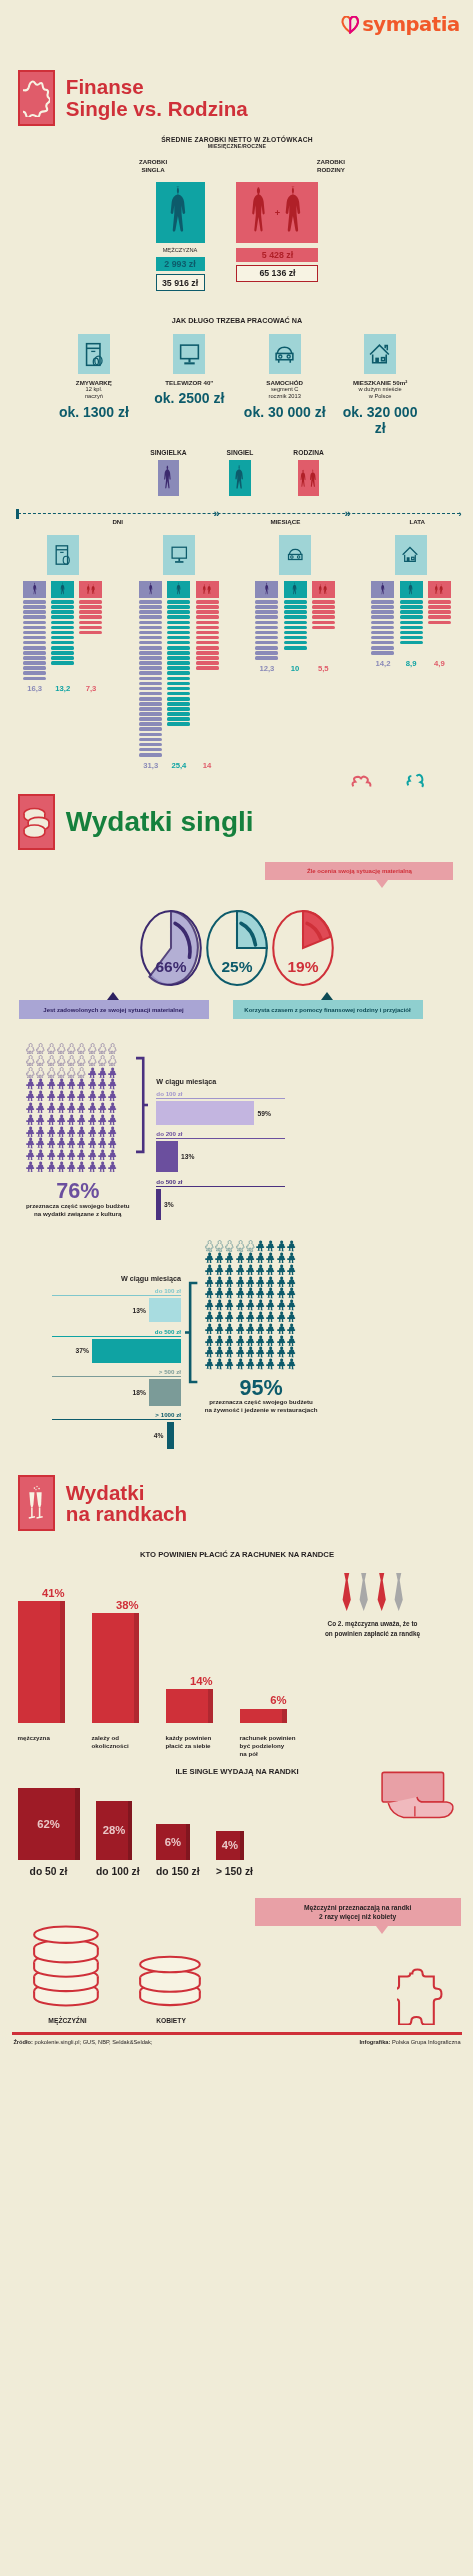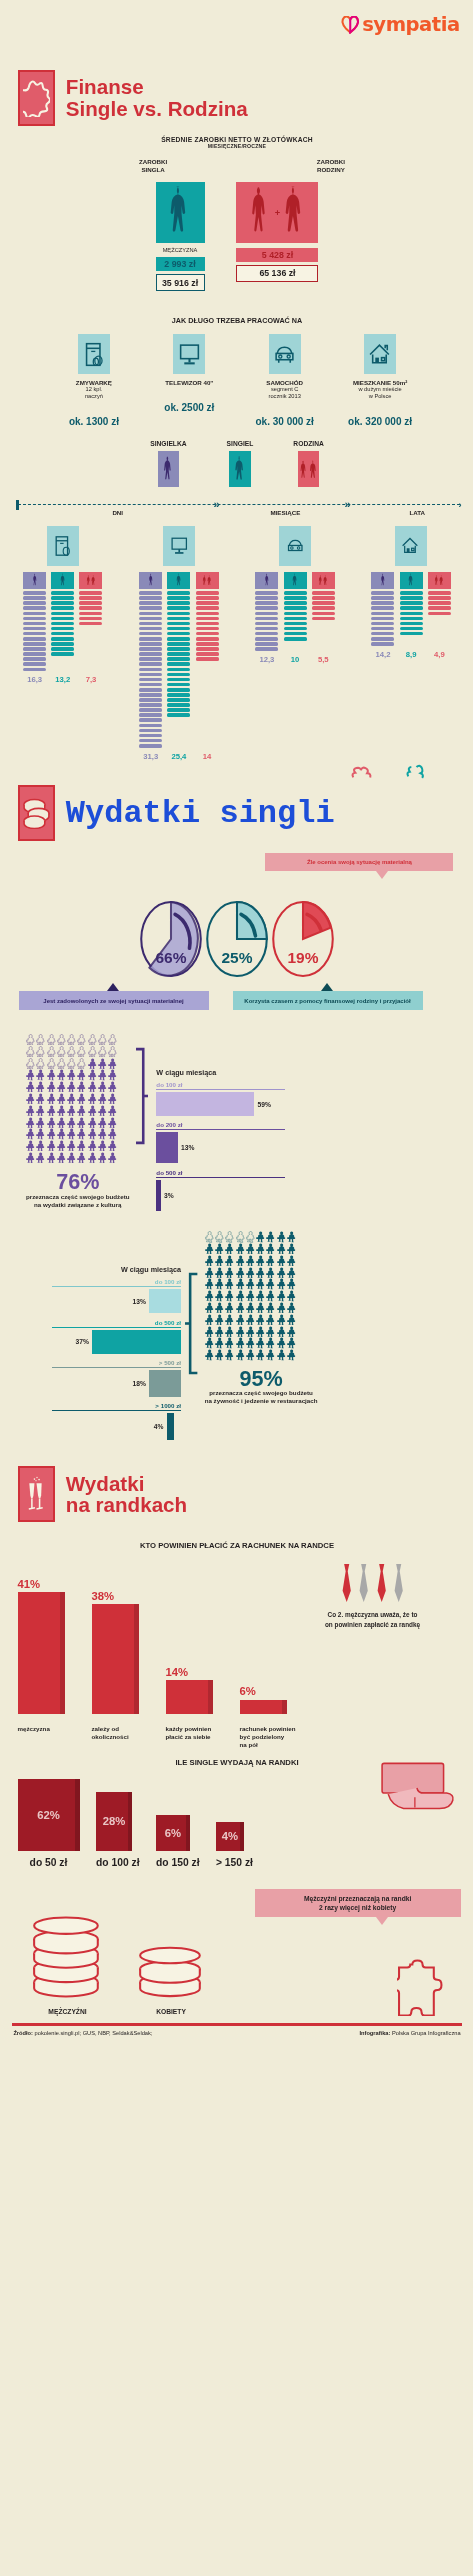--- a/index.html
+++ b/index.html
@@ -35,41 +35,41 @@
 
   
   .section-head { display: flex; align-items: center; gap: 11.3px; padding: 17.5px 0 5.2px 17.5px; }
   .sec-icon {
     width: 37px; height: 56px; background: #e05c6a;
     border: 2.6px solid #cf3039; display: flex; align-items: center; justify-content: center;
   }
   .sec-titles { line-height: 1.05; }
   .sec-titles .l1 { font-size: 20.6px; font-weight: bold; color: #cf3039; font-family: "Liberation Sans Narrow","Liberation Sans",sans-serif;}
   .sec-titles .l2 { font-size: 20.6px; font-weight: bold; color: #cf3039; font-family: "Liberation Sans Narrow","Liberation Sans",sans-serif;}
-  .sec-one-line { font-size: 32px; font-weight: bold; color: #1d4ed8; font-family: Liberation Mono, monospace;}
+  .sec-one-line { font-size: 28px; font-weight: bold; color: #15803d; font-family: Liberation Sans, sans-serif;}
 
   .sub-head { text-align: center; font-size: 6.7px; font-weight: bold; letter-spacing: 0.2px; }
   .sub-head .small { font-size: 5.2px; font-weight: bold; }
 
   
   .earn-row { display: flex; justify-content: center; gap: 13.4px; margin-top: 8.2px; }
   .earn-col { text-align: center; }
   .fig-box { width: 49px; height: 61px; display: flex; align-items: flex-end; justify-content: center; margin: 0 auto; }
   .fig-box.wide { width: 82px; gap: 3.1px; }
   .label-sm { font-size: 5.7px; margin-top: 3.1px; }
   .money-pill { margin-top: 4.1px; font-size: 8.8px; font-weight: bold; padding: 2.1px 0; }
   .money-out { margin-top: 3.1px; font-size: 8.8px; font-weight: bold; padding: 2.6px 0; background: #f7f3e3; border: 1px solid; }
 
   
   .goods-row { display: flex; justify-content: center; gap: 13.4px; margin-top: 9.3px; }
   .good { width: 82px; text-align: center; }
   .good-icon { width: 32px; height: 40px; background: #9fd4d6; margin: 0 auto; display:flex; align-items:center; justify-content:center;}
   .good-t1 { font-size: 6.2px; font-weight: bold; margin-top: 4.1px; }
   .good-t2 { font-size: 5.7px; line-height: 1.25; }
-  .good-price { font-size: 10px; font-weight: bold; color: #0d5b6b; margin-top: 16px; }
+  .good-price { font-size: 14px; font-weight: bold; color: #0d5b6b; margin-top: 4px; }
 
   
   .legend-row { display: flex; justify-content: center; gap: 40px; margin-top: 13.4px; }
   .legend-col { text-align: center; }
   .legend-col .lt { font-size: 6.7px; font-weight: bold; margin-bottom: 3.6px; }
   .legend-box { width: 21.6px; height: 36px; display:flex; align-items:flex-end; justify-content:center; margin: 0 auto;}
   .legend-box.dual { width: 21.6px; gap: 1px; }
 
   
   .timeline { position: relative; margin: 13.4px 12.4px 0 12.4px; height: 17.5px; }
@@ -112,21 +112,21 @@
 
   .hbar-panel { width: 129px; margin-top: 34px; }
   .hbar-title { font-size: 7.2px; font-weight: bold; margin-bottom: 4.1px; }
   .hbar-lbl { font-size: 6.2px; font-weight: bold; }
   .hbar-rule { height: 1px; margin: 1px 0 2.1px 0; }
   .hbar-row { display: flex; align-items: center; gap: 3.1px; }
   .hbar { height: 15.5px; }
   .hbar-val { font-size: 6.7px; font-weight: bold; }
 
   .brace { width: 13.4px; }
-  .vb-col { width: 47px; text-align: left; }
+  .vb-col { width: 47px; text-align: right; }
   .vb-pct { font-size: 11.3px; font-weight: bold; color: #cf3039; margin-bottom: 2.6px;}
   .vb { width: 47px; background: #cf3039; margin: 0 auto; position: relative; }
   .vb:after { content:""; position:absolute; right:0; top:0; bottom:0; width:4.1px; background: rgba(0,0,0,.15); }
   .vb-lbl { font-size: 6.2px; font-weight: bold; margin-top: 4.1px; line-height:1.25;}
 
   .ties { display: flex; gap: 4.1px; justify-content: center; }
   .tie { width: 13.4px; height: 40px; }
 
   .money-bars { display: flex; align-items: flex-end; gap: 16.5px; padding: 0 17.5px; }
   .mb-col { text-align: center; }

